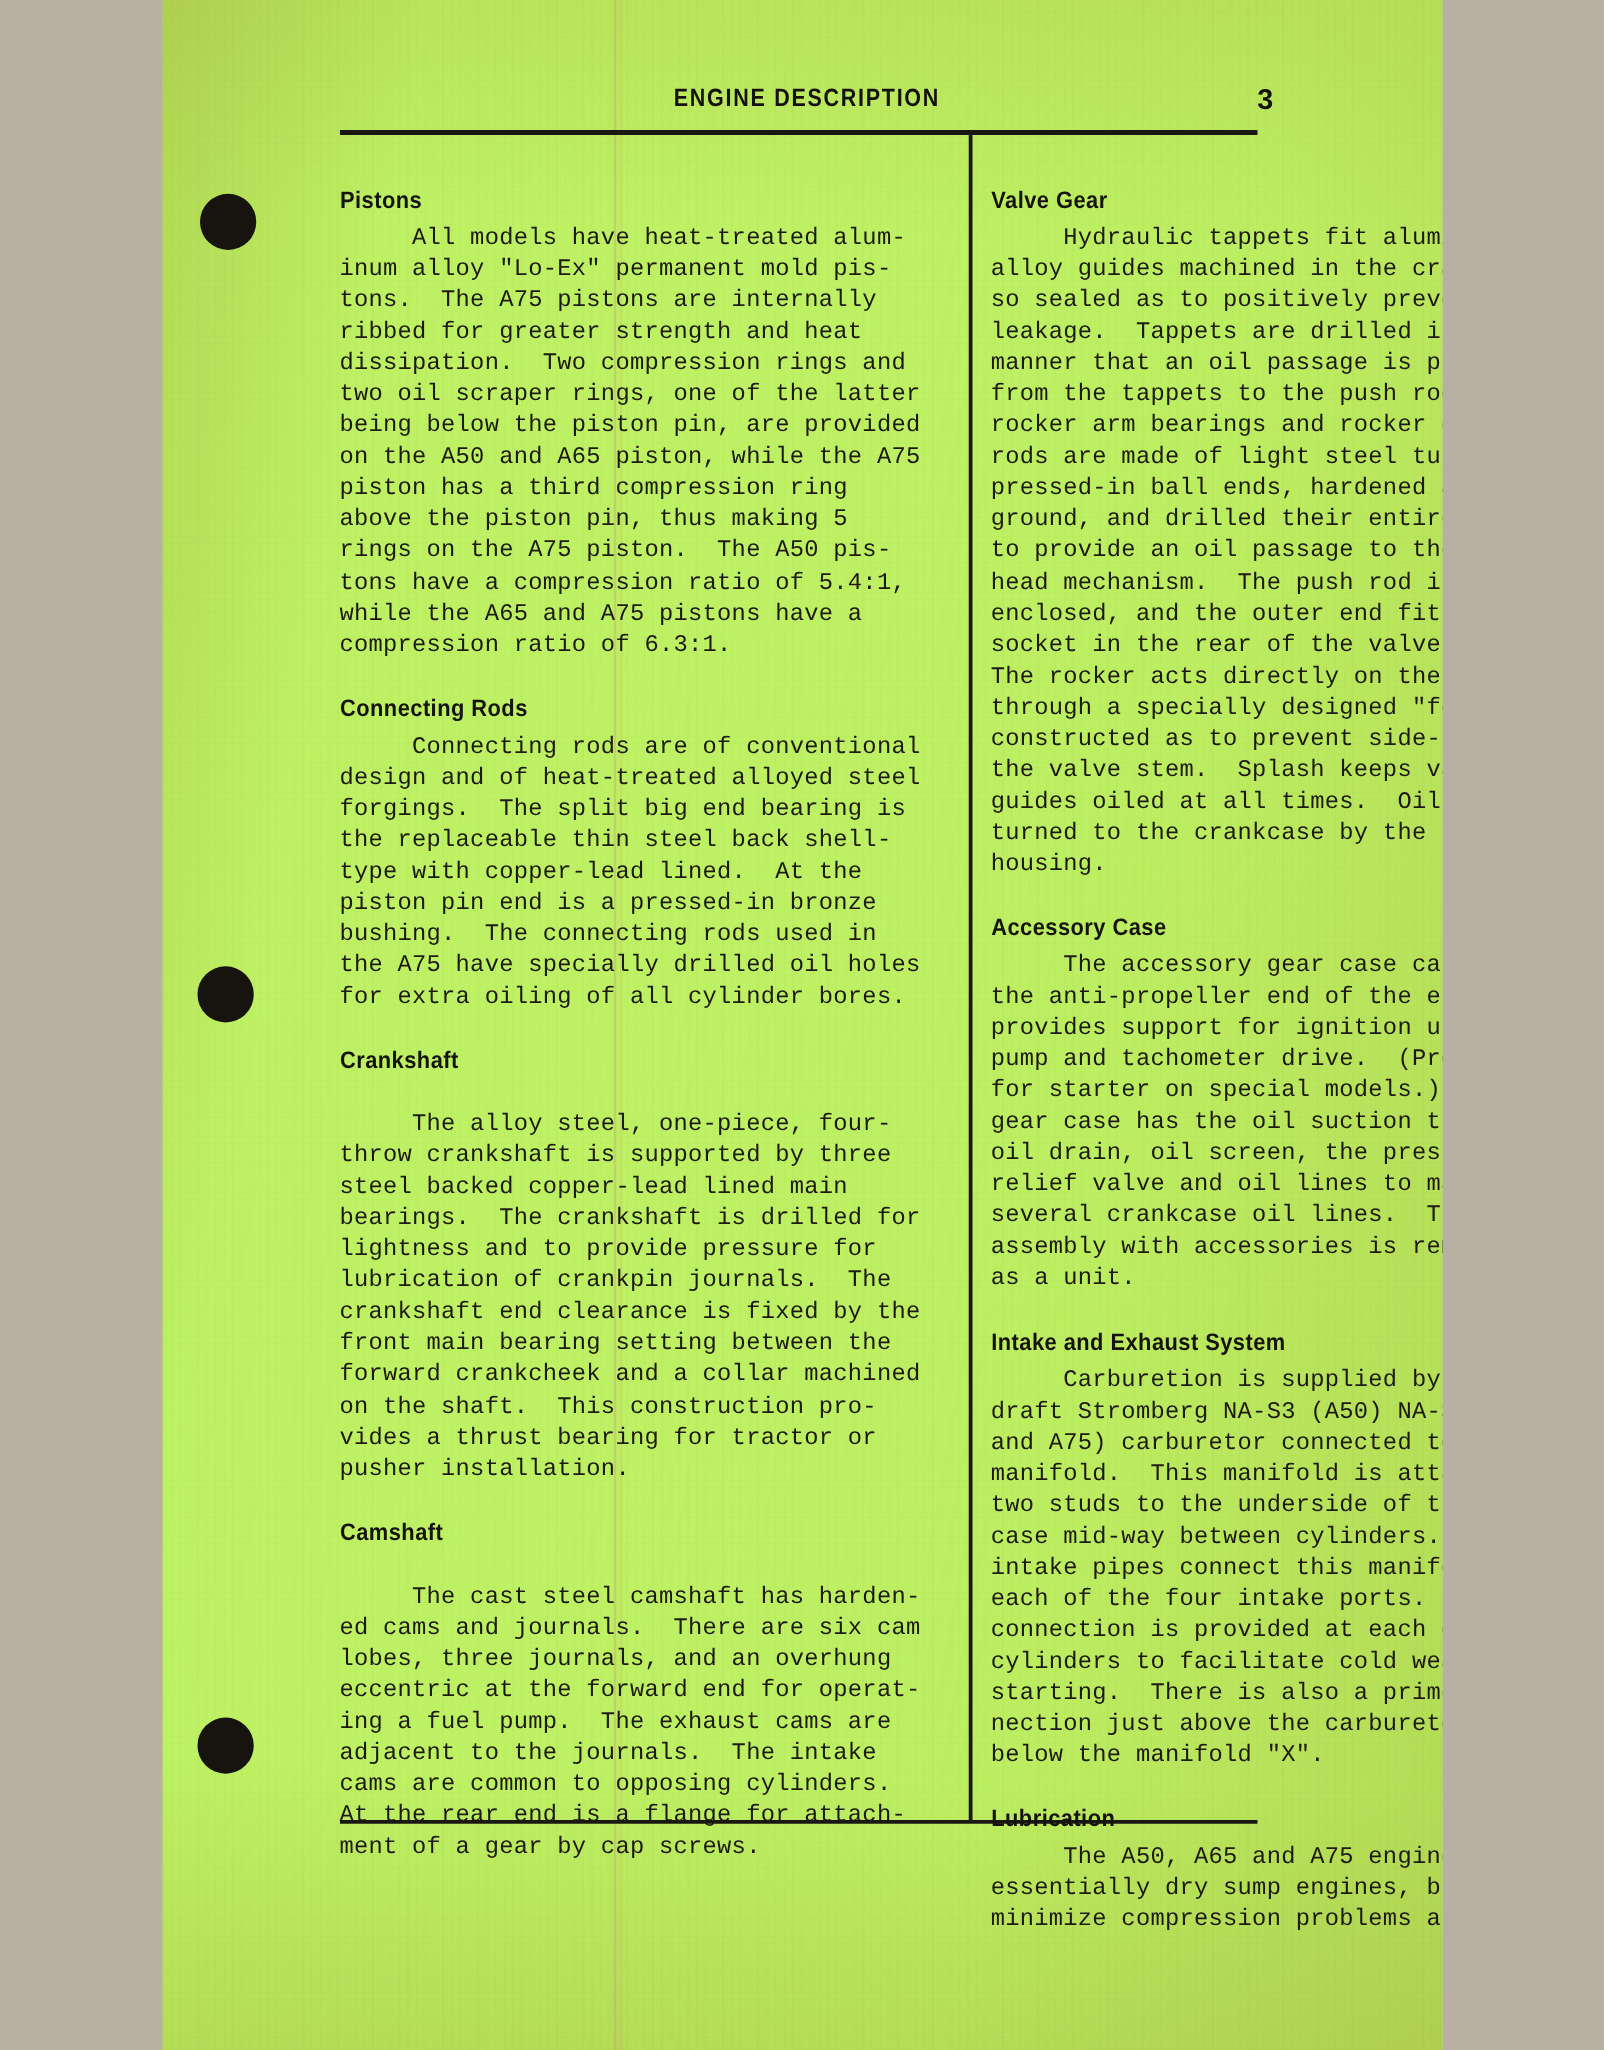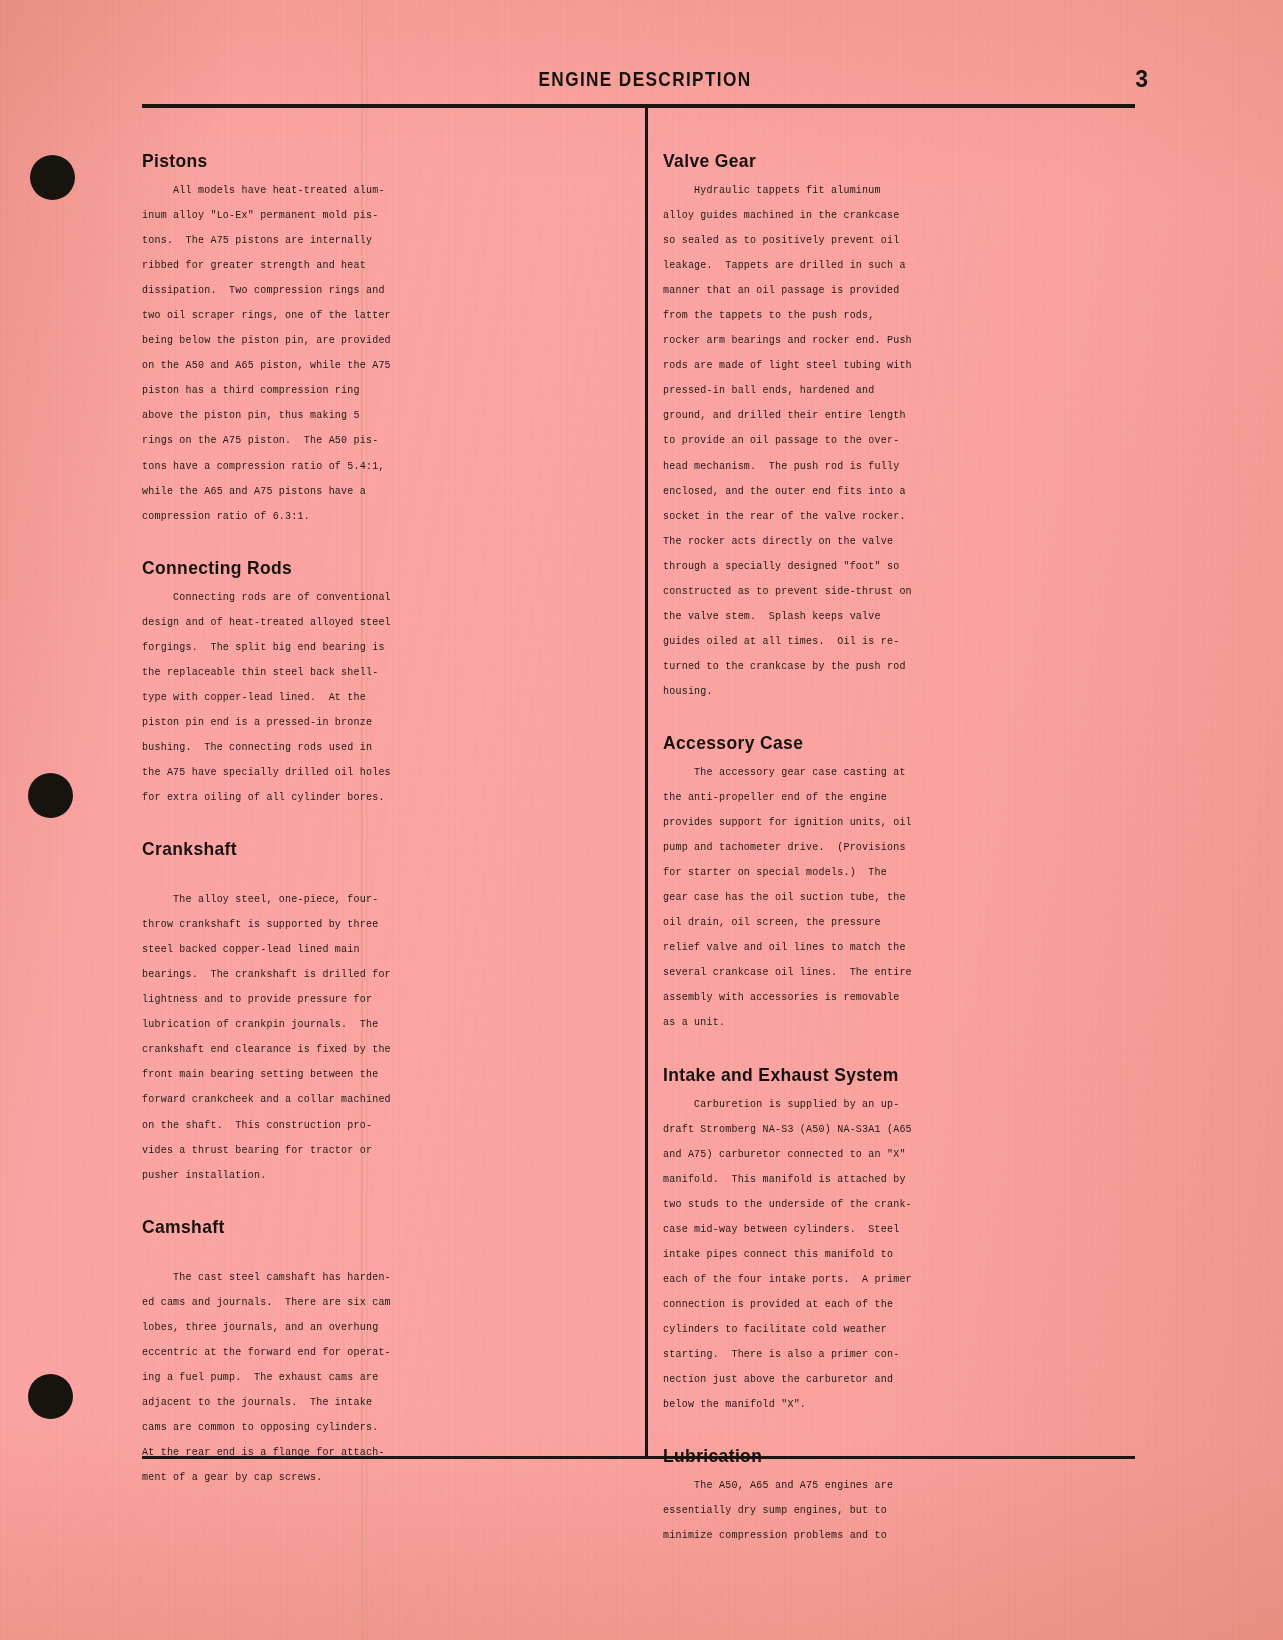--- a/index.html
+++ b/index.html
@@ -7,24 +7,24 @@
     margin: 0;
     padding: 0;
     background: #b8b0a2;
   }
   body {
     font-family: "Liberation Mono", "DejaVu Sans Mono", monospace;
   }
 
   #page {
     position: relative;
-    width: 1283px;
+    width: 1024px;
     height: 1640px;
     margin: 0 auto;
-    background: #fca5a5;
+    background: #bef264;
     overflow: hidden;
   }
 
   
   #paper-texture {
     position: absolute;
     inset: 0;
     pointer-events: none;
     background:
       linear-gradient(100deg, rgba(214,186,150,0.40) 0%, rgba(247,232,209,0.05) 16%, rgba(255,248,236,0.0) 38%, rgba(242,223,195,0.12) 70%, rgba(222,198,166,0.42) 100%),
@@ -138,21 +138,21 @@
     letter-spacing: 0.4px;
     color: #16130f;
     transform: scaleX(0.92);
     transform-origin: left center;
     line-height: 26px;
   }
 
   .body-text {
     margin: 0;
     font-family: "Liberation Mono", "DejaVu Sans Mono", monospace;
-    font-size: 10px;
+    font-size: 19px;
     line-height: 25.05px;
     color: #1d1913;
     white-space: pre;
     letter-spacing: 0.22px;
   }
 
   .gap-small  { height: 4px; }
   .gap-para   { height: 25px; }
   .gap-before-heading { height: 26px; }
 </style>

